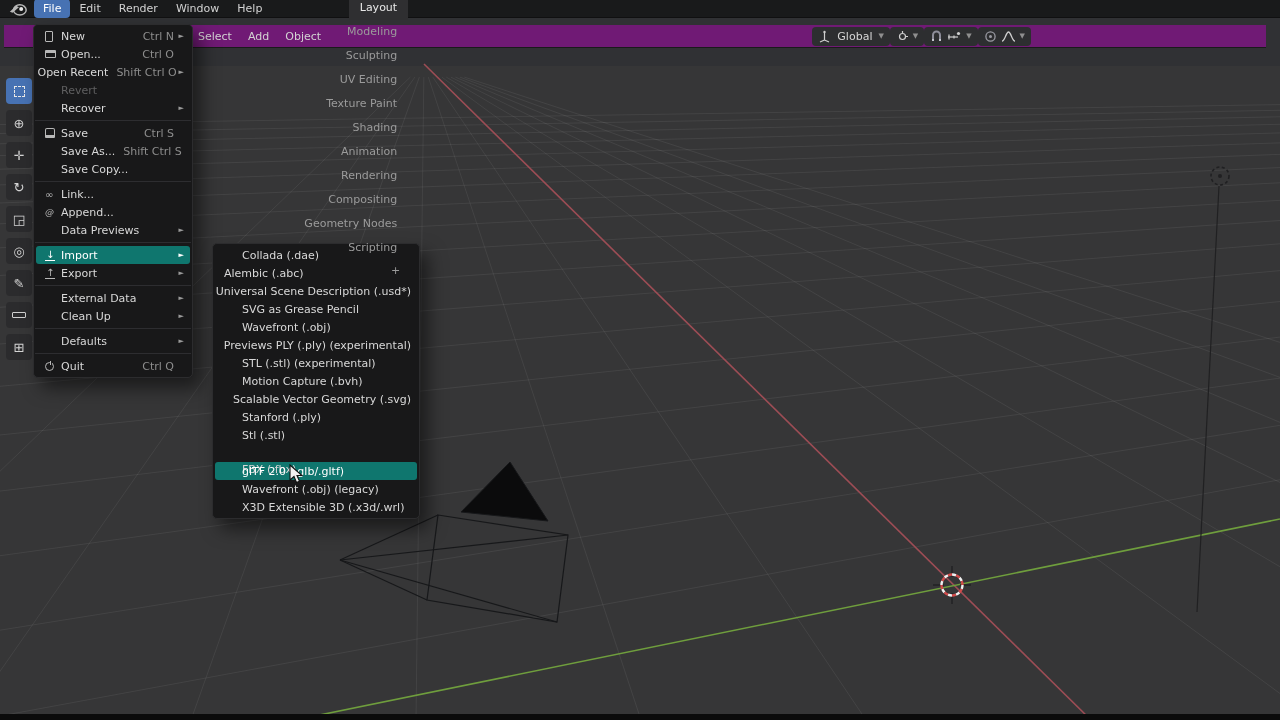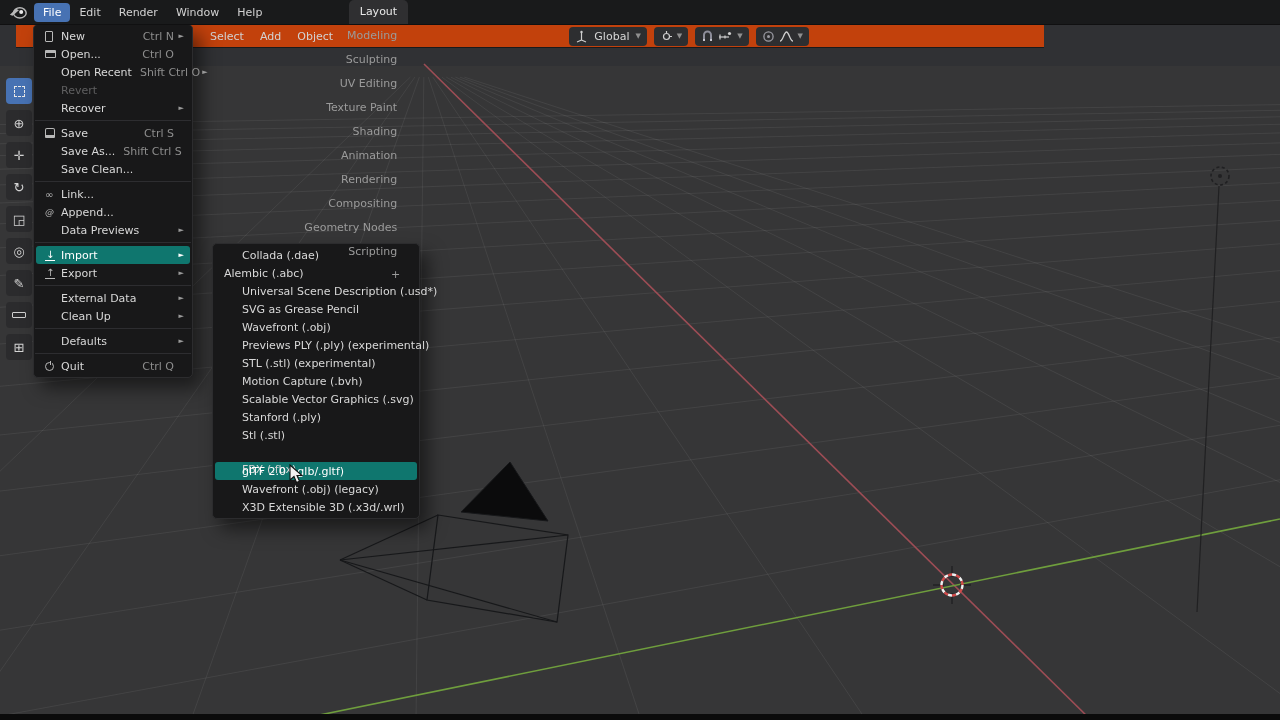--- a/index.html
+++ b/index.html
@@ -4,56 +4,56 @@
 <style>
   * { margin:0; padding:0; box-sizing:border-box; }
   html,body { width:1280px; height:720px; overflow:hidden; background:#0c0c0c;
     font-family:"DejaVu Sans","Liberation Sans",sans-serif; font-size:11px; color:#d8d8d8; }
   #stage { position:relative; width:1280px; height:720px; background:#363637; }
 
   
   #scene { position:absolute; left:0; top:0; z-index:0; }
 
   
-  #topbar { position:absolute; left:0; top:0; width:1280px; height:25px; background:#191a1b;
+  #topbar { position:absolute; left:0; top:0; width:1280px; height:18px; background:#191a1b;
     display:flex; align-items:center; z-index:30; border-bottom:1px solid #101011; }
   #logo { width:20px; height:16px; margin:0 6px 0 8px; }
   .menu-entry { padding:3px 9px; border-radius:4px; color:#d2d2d2; }
   .menu-entry.active { background:#4772b3; color:#ffffff; }
   #tabs { display:flex; align-items:flex-end; height:25px; margin-left:22px;flex-direction:column; }
   .tab { padding:5px 11px 6px 11px; color:#9b9b9b; white-space:nowrap; }
   .tab.active { background:#2f2f31; color:#e8e8e8; border-radius:5px 5px 0 0; }
   .tab-add { color:#9b9b9b; padding:4px 8px; }
 
   
-  #vheader { position:absolute; left:16px; top:25px; width:1028px; height:23px; background:#c2410c;
+  #vheader { position:absolute; left:4px; top:25px; width:1262px; height:23px; background:#701a75;
     display:flex; align-items:center; z-index:10; border-bottom:1px solid #1a1a1b; }
   #vp-menus { position:absolute; left:186px; display:flex; }
   #vp-menus .menu-entry { padding:2px 8px; }
-  #vh-right { position:absolute; right:235px; display:flex; gap:7px; }
+  #vh-right { position:absolute; right:235px; display:flex; }
   .hgroup { display:flex; align-items:center; gap:4px; background:#2d2e30; border-radius:4px;
     padding:2px 6px; height:19px; }
   .hgroup svg { display:block; }
   .glabel { color:#d6d6d6; padding:0 2px; }
   .chev { font-size:7px; color:#8f8f8f; }
 
   
   #toolbar { position:absolute; left:6px; top:78px; display:flex; flex-direction:column; gap:6px; z-index:5; }
   .tool { width:26px; height:26px; background:#2b2b2d; border-radius:4px; display:flex;
     align-items:center; justify-content:center; color:#d4d4d4; font-size:13px; }
   .tool.active { background:#4772b3; color:#fff; }
   .tool .boxsel { width:11px; height:11px; border:1px dashed #e8e8e8; }
   .tool .ruler { width:14px; height:6px; border:1px solid #cfcfcf; border-radius:1px; }
 
   
   .panel { position:absolute; background:#181819; border:1px solid #2c2c2e; border-radius:5px;
     box-shadow:8px 10px 18px rgba(0,0,0,.5); z-index:20; padding:2px 0; }
   #file-menu { left:33px; top:24px; width:160px; }
   #import-menu { left:212px; top:243px; width:208px; }
-  .mrow { height:18px; display:flex; align-items:center; padding:0 6px 0 9px; margin:0 2px; border-radius:3px; }
+  .mrow { height:18px; display:flex; align-items:center; padding:0 6px 0 9px; margin:0 2px; border-radius:3px;justify-content:flex-end; }
   .mrow .mic { width:16px; display:flex; align-items:center; justify-content:flex-start;
     color:#b8b8b8; font-size:9px; flex:0 0 16px; }
   .mrow .mlabel { flex:1; color:#d8d8d8; white-space:nowrap; }
   .mrow .mshort { color:#8d8d8d; margin-left:8px; white-space:nowrap; }
   .mrow .marr { width:8px; text-align:right; font-size:7px; color:#9a9a9a; margin-left:2px; }
   .mrow.hl { background:#0f766e; }
   .mrow.hl .mlabel, .mrow.hl .mshort, .mrow.hl .marr, .mrow.hl .mic { color:#ffffff; }
   .mrow.disabled .mlabel { color:#5f5f60; }
   .msep { height:1px; background:#2d2d30; margin:3px 1px; }
 
@@ -270,21 +270,21 @@
         <span class="marr"></span>
       </div>
       <div class="mrow">
         <span class="mic"></span>
         <span class="mlabel">Save As...</span>
         <span class="mshort">Shift Ctrl S</span>
         <span class="marr"></span>
       </div>
       <div class="mrow">
         <span class="mic"></span>
-        <span class="mlabel">Save Clean...</span>
+        <span class="mlabel">Save Copy...</span>
         <span class="mshort"></span>
         <span class="marr"></span>
       </div>
       <div class="msep"></div>
       <div class="mrow">
         <span class="mic ic-link">
           <i></i>
         </span>
         <span class="mlabel">Link...</span>
         <span class="mshort"></span>
@@ -371,21 +371,21 @@
       <div class="mrow">
         <span class="mlabel" style="margin-left: 18px;">Previews PLY (.ply) (experimental)</span>
       </div>
       <div class="mrow">
         <span class="mlabel" style="margin-left: 18px;">STL (.stl) (experimental)</span>
       </div>
       <div class="mrow">
         <span class="mlabel" style="margin-left: 18px;">Motion Capture (.bvh)</span>
       </div>
       <div class="mrow">
-        <span class="mlabel" style="margin-left: 18px;">Scalable Vector Graphics (.svg)</span>
+        <span class="mlabel" style="margin-left: 18px;">Scalable Vector Geometry (.svg)</span>
       </div>
       <div class="mrow">
         <span class="mlabel" style="margin-left: 18px;">Stanford (.ply)</span>
       </div>
       <div class="mrow">
         <span class="mlabel" style="margin-left: 18px;">Stl (.stl)</span>
       </div>
       <div class="mrow">
         <span class="mlabel" style="margin-left: 18px; margin-top: 32px;">FBX (.fbx)</span>
       </div>

